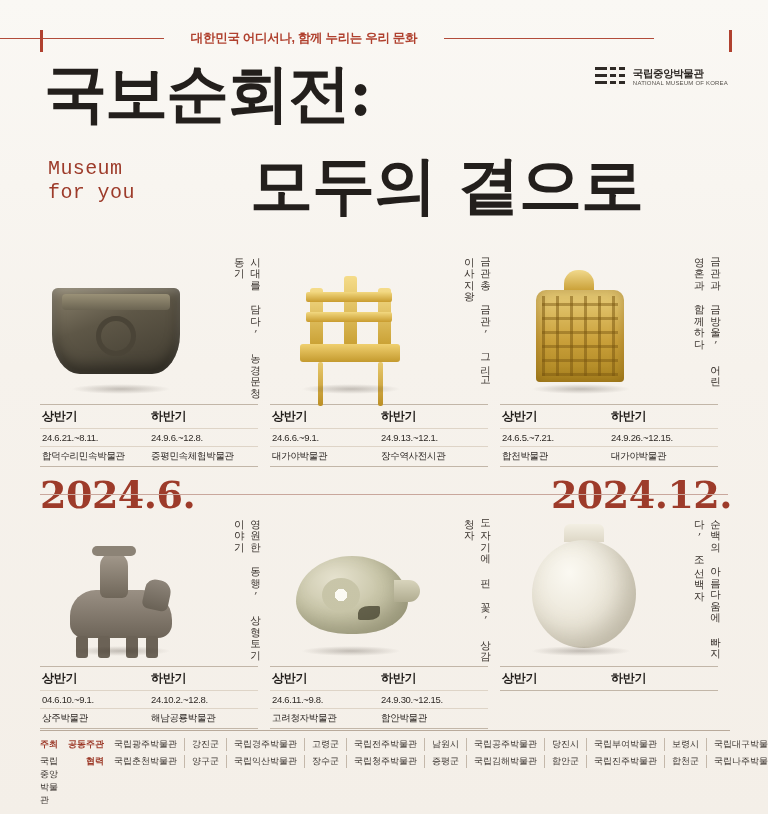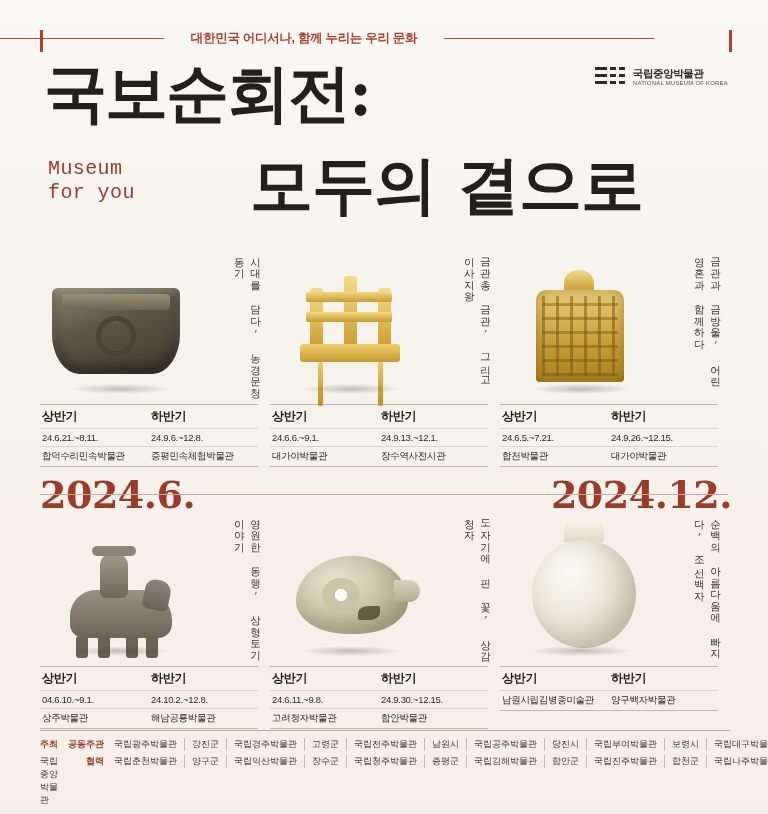--- a/index.html
+++ b/index.html
@@ -710,24 +710,20 @@
           </div>
           <div class="shadow"></div>
         </div>
         <div class="vert-caption wide">순백의 아름다움에 빠지다, 조선백자</div>
       </div>
       <div class="periods">
         <div class="prow">
           <div class="pcell head">상반기</div>
           <div class="pcell head">하반기</div>
         </div>
-        <div class="prow">
-          <div class="pcell venue">남원시립김병종미술관</div>
-          <div class="pcell venue">양구백자박물관</div>
-        </div>
       </div>
     </div>
   </div>
 
   <div class="sponsors">
     <div class="sp-col host">
       <div class="sp-label">주최</div>
       <div class="sp-plain">국립중앙박물관</div>
     </div>
     <div class="sp-col co">

